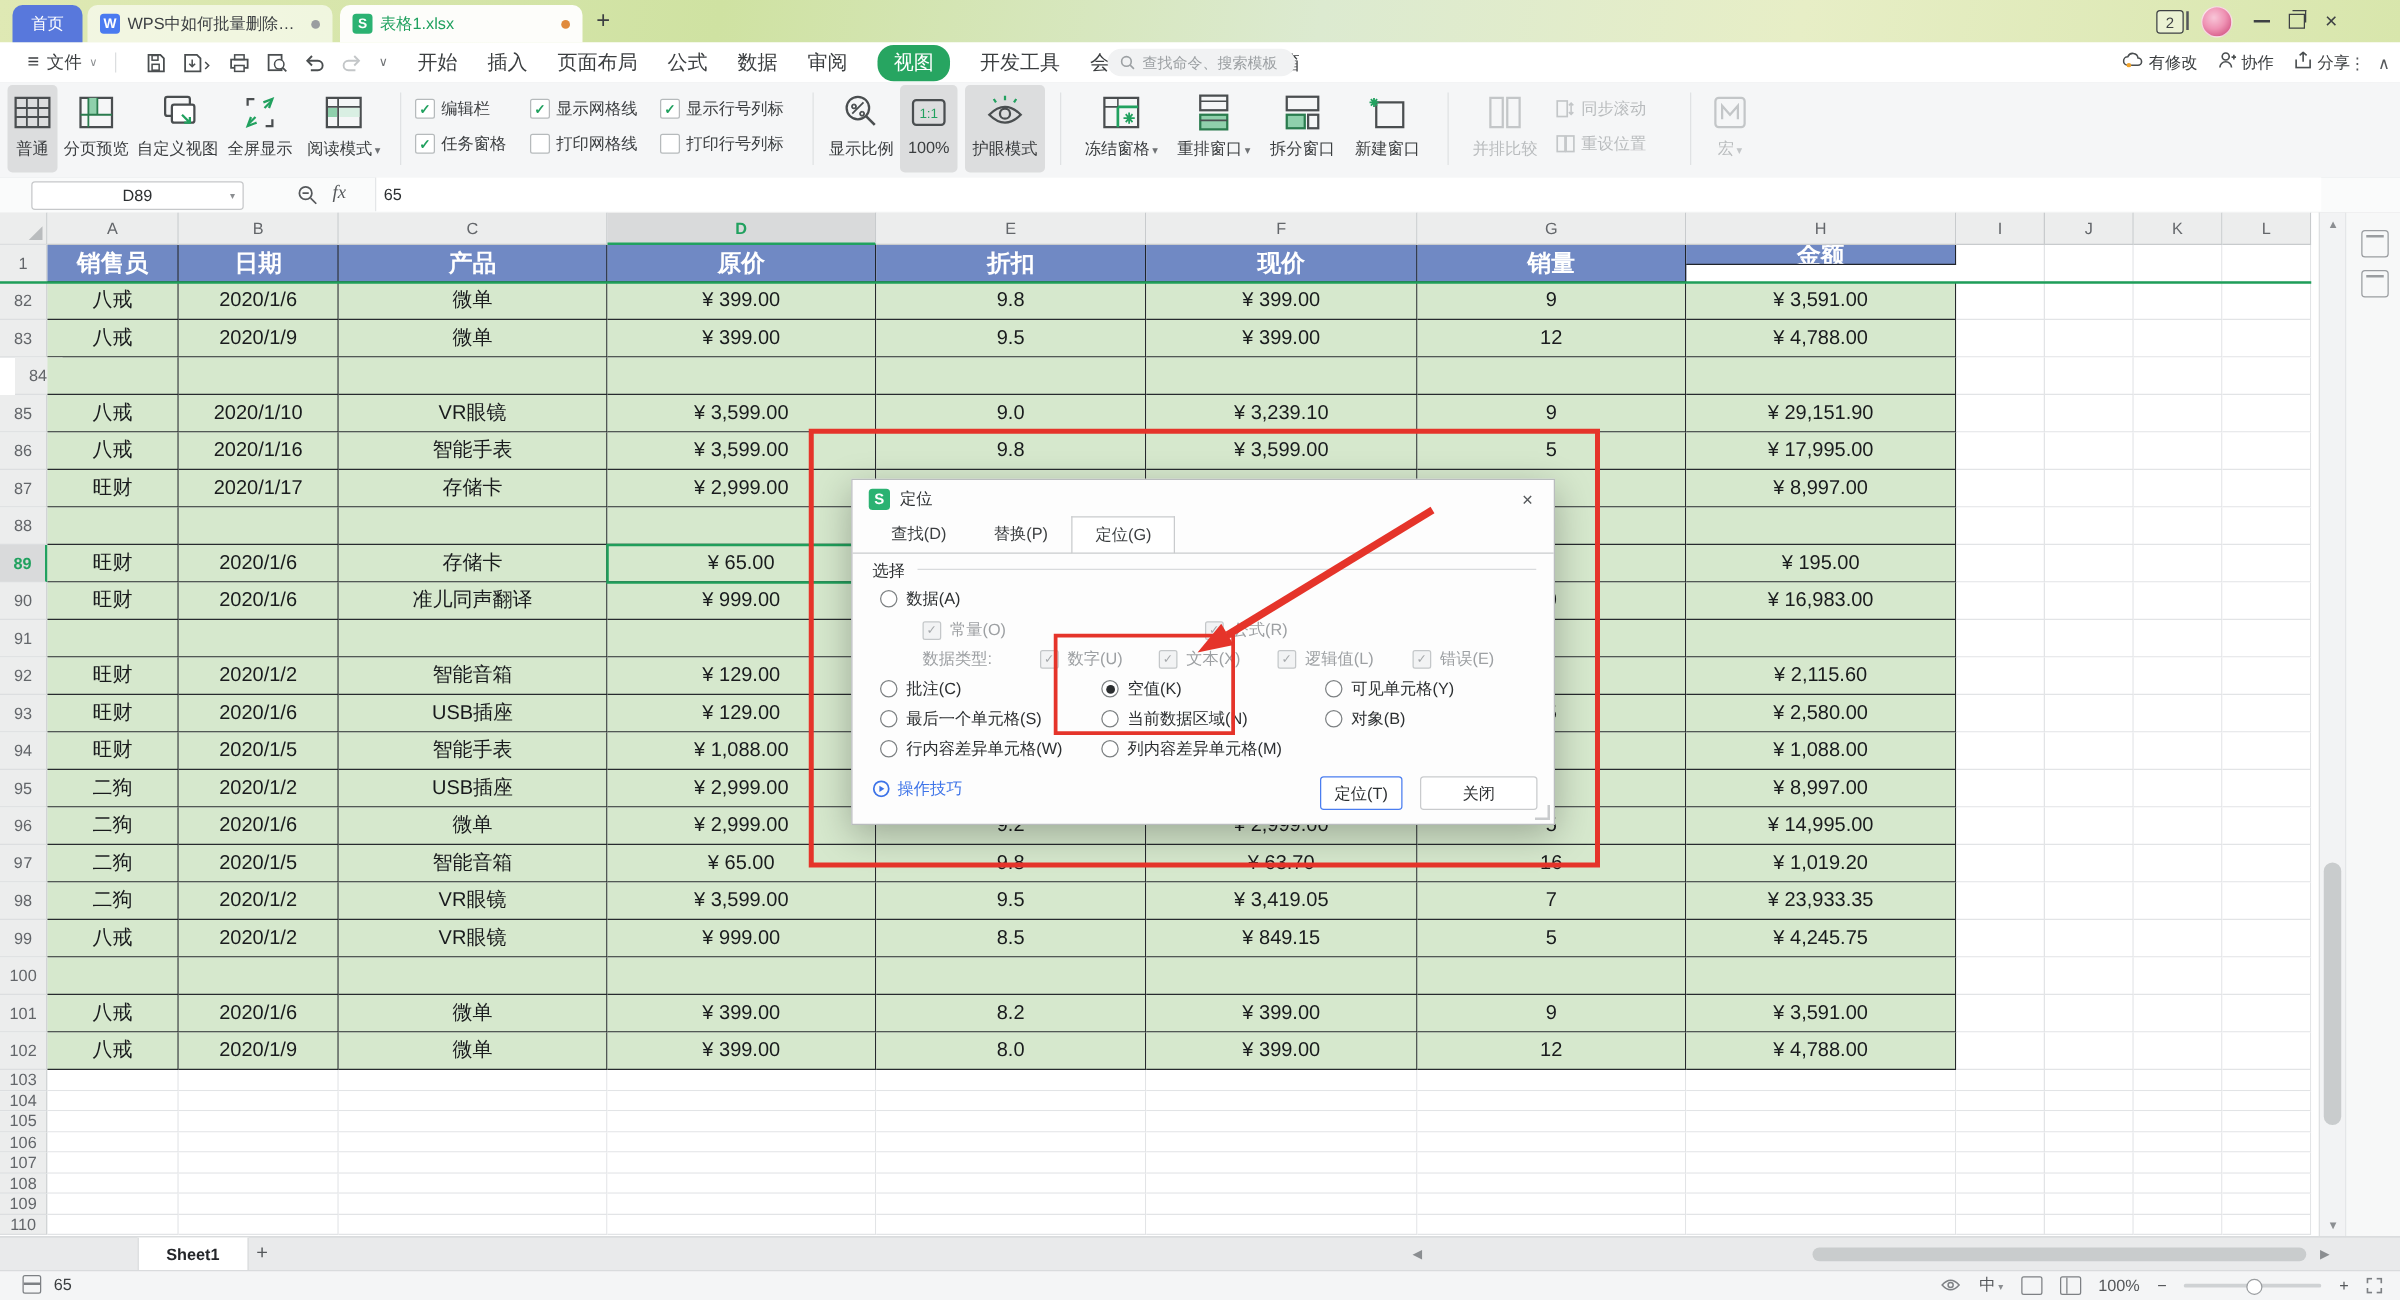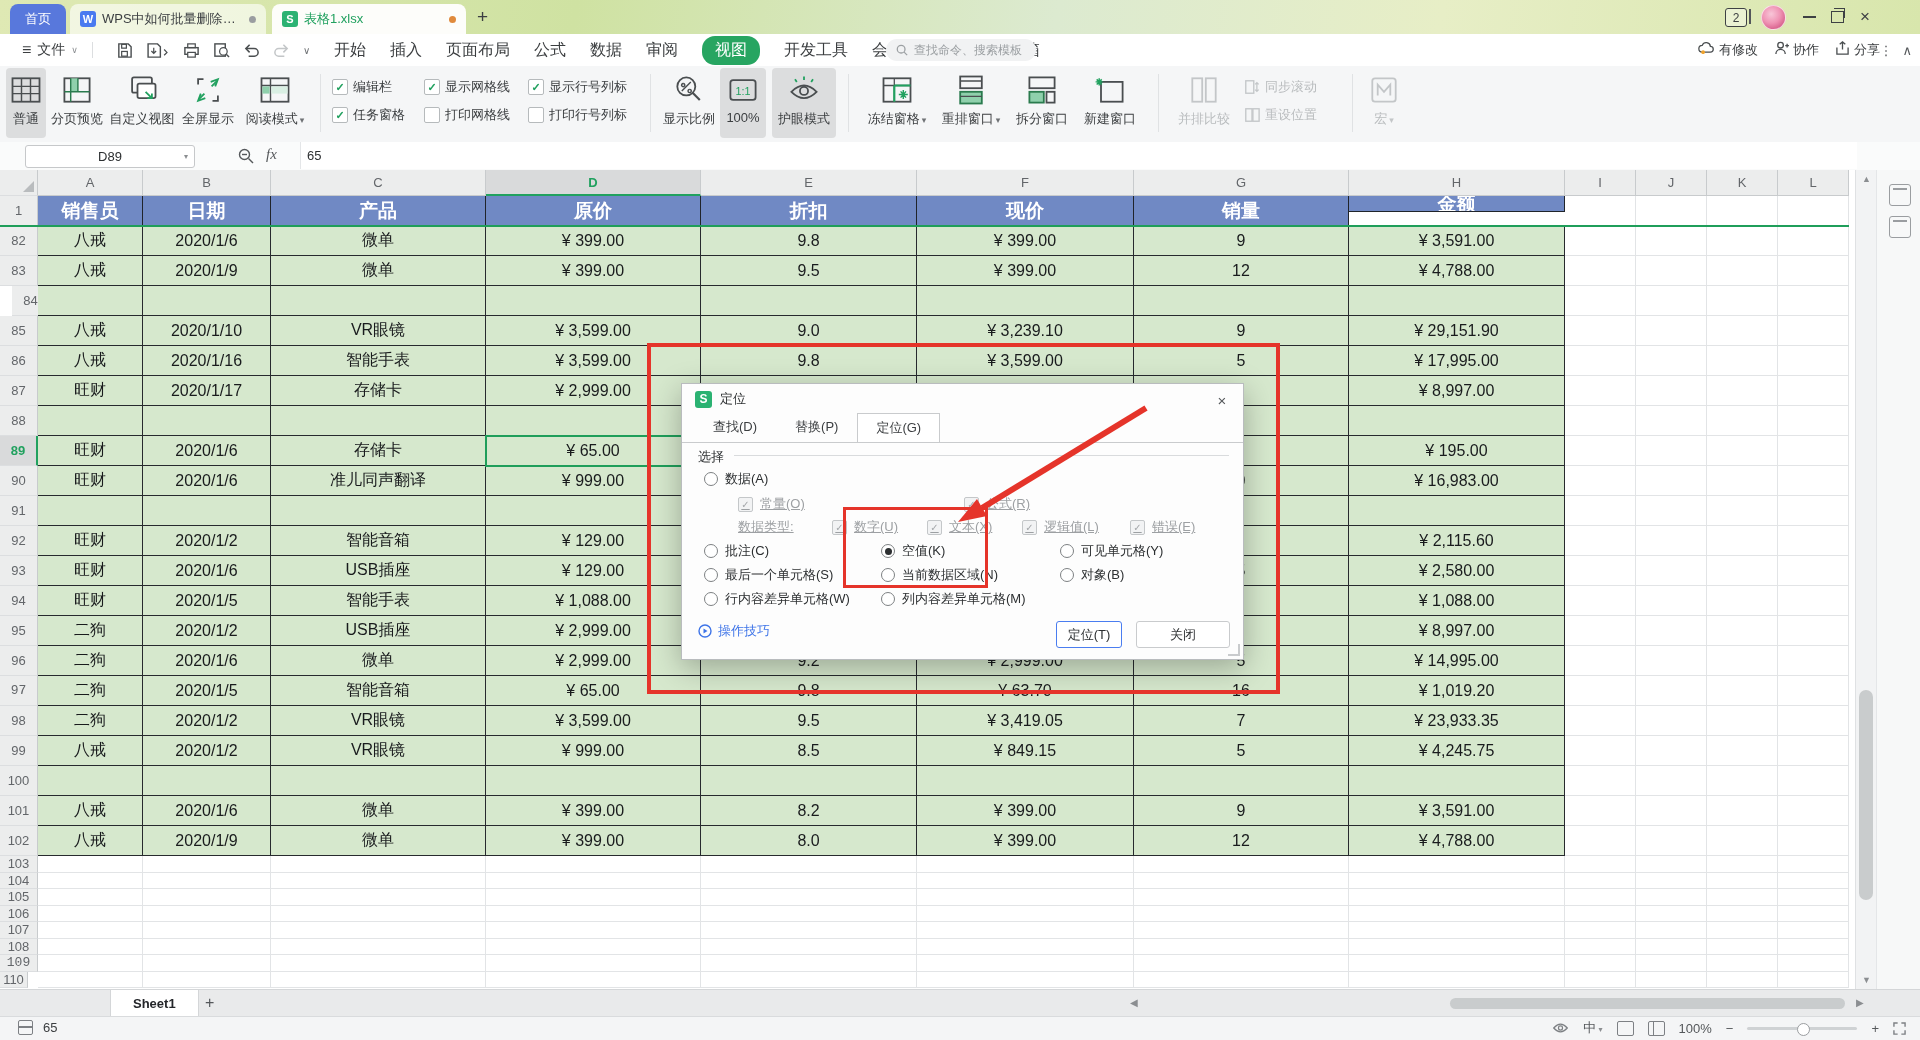--- a/index.html
+++ b/index.html
@@ -117,21 +117,21 @@
   .dtab{padding:5px 18px;border:1px solid transparent;color:#3b3e40;}
   .dtab.active{background:#fff;border:1px solid #c9cbcd;border-bottom:1px solid #fff;position:relative;top:1px;}
   #dlg-tabline{position:absolute;left:0;right:0;top:58px;height:1px;background:#c9cbcd;}
   #dlg-select-label{position:absolute;left:16px;top:64px;}
   #dlg-select-rule{position:absolute;left:52px;right:14px;top:71px;height:1px;background:#d9dbdd;}
   .rad{width:14px;height:14px;border:1px solid #7d8183;border-radius:50%;background:#fff;box-sizing:border-box;display:inline-flex;align-items:center;justify-content:center;flex:0 0 auto;}
   .rad.sel::after{content:"";width:7px;height:7px;border-radius:50%;background:#2b2e30;}
   .dcb{width:13px;height:13px;border:1px solid #c4c7c9;background:#f2f3f4;border-radius:2px;display:inline-flex;align-items:center;justify-content:center;flex:0 0 auto;}
   .dcb::after{content:"✓";color:#a4a7aa;font-size:10px;}
   .dopt{position:absolute;display:flex;align-items:center;gap:7px;white-space:nowrap;}
-  .dopt.gray{color:#9da0a3;text-decoration:underline;}
+  .dopt.gray{color:#9da0a3;}
   #dlg-footer-link{position:absolute;left:16px;top:238px;display:flex;align-items:center;gap:6px;color:#3e74e8;}
   .dbtn{position:absolute;top:237px;height:27px;display:flex;align-items:center;justify-content:center;background:#fff;border:1px solid #c9cbcd;border-radius:3px;font-size:13px;color:#2c2f31;box-sizing:border-box;}
   #btn-goto{left:374px;width:66px;border:1px solid #4a7df0;}
   #btn-close-dlg{left:454px;width:94px;}
   #dlg-grip{position:absolute;right:3px;bottom:3px;width:10px;height:10px;border-right:2px solid #c9cbcd;border-bottom:2px solid #c9cbcd;}
 
   
   #red-rect-outer{left:647px;top:343px;width:633px;height:351px;border:4px solid #e5342a;z-index:20;box-sizing:border-box;}
   #red-rect-inner{left:843px;top:507px;width:145px;height:81px;border:3px solid #e5342a;z-index:21;box-sizing:border-box;}
   #arrow-svg{position:absolute;left:0;top:0;width:1920px;height:1040px;z-index:22;pointer-events:none;}
@@ -813,34 +813,34 @@
       <div class="cell pc" style="left:271px;top:768.5px;width:215px;height:16.5px;"></div>
       <div class="cell pc" style="left:486px;top:768.5px;width:215px;height:16.5px;"></div>
       <div class="cell pc" style="left:701px;top:768.5px;width:216px;height:16.5px;"></div>
       <div class="cell pc" style="left:917px;top:768.5px;width:217px;height:16.5px;"></div>
       <div class="cell pc" style="left:1134px;top:768.5px;width:215px;height:16.5px;"></div>
       <div class="cell pc" style="left:1349px;top:768.5px;width:216px;height:16.5px;"></div>
       <div class="cell pc" style="left:1565px;top:768.5px;width:71px;height:16.5px;"></div>
       <div class="cell pc" style="left:1636px;top:768.5px;width:71px;height:16.5px;"></div>
       <div class="cell pc" style="left:1707px;top:768.5px;width:71px;height:16.5px;"></div>
       <div class="cell pc" style="left:1778px;top:768.5px;width:71px;height:16.5px;"></div>
-      <div class="cell gut" style="left:0;top:785px;width:38px;height:16.5px;font-family:Liberation Mono, monospace;">109</div>
+      <div class="cell gut" style="left:0;top:785px;width:38px;height:16.5px;">109</div>
       <div class="cell pc" style="left:38px;top:785px;width:105px;height:16.5px;"></div>
       <div class="cell pc" style="left:143px;top:785px;width:128px;height:16.5px;"></div>
       <div class="cell pc" style="left:271px;top:785px;width:215px;height:16.5px;"></div>
       <div class="cell pc" style="left:486px;top:785px;width:215px;height:16.5px;"></div>
       <div class="cell pc" style="left:701px;top:785px;width:216px;height:16.5px;"></div>
       <div class="cell pc" style="left:917px;top:785px;width:217px;height:16.5px;"></div>
       <div class="cell pc" style="left:1134px;top:785px;width:215px;height:16.5px;"></div>
       <div class="cell pc" style="left:1349px;top:785px;width:216px;height:16.5px;"></div>
       <div class="cell pc" style="left:1565px;top:785px;width:71px;height:16.5px;"></div>
       <div class="cell pc" style="left:1636px;top:785px;width:71px;height:16.5px;"></div>
       <div class="cell pc" style="left:1707px;top:785px;width:71px;height:16.5px;"></div>
       <div class="cell pc" style="left:1778px;top:785px;width:71px;height:16.5px;"></div>
-      <div class="cell gut" style="left:0;top:801.5px;width:28px;height:16.5px;">110</div>
+      <div class="cell gut" style="left:0;top:801.5px;width:38px;height:16.5px;">110</div>
       <div class="cell pc" style="left:38px;top:801.5px;width:105px;height:16.5px;"></div>
       <div class="cell pc" style="left:143px;top:801.5px;width:128px;height:16.5px;"></div>
       <div class="cell pc" style="left:271px;top:801.5px;width:215px;height:16.5px;"></div>
       <div class="cell pc" style="left:486px;top:801.5px;width:215px;height:16.5px;"></div>
       <div class="cell pc" style="left:701px;top:801.5px;width:216px;height:16.5px;"></div>
       <div class="cell pc" style="left:917px;top:801.5px;width:217px;height:16.5px;"></div>
       <div class="cell pc" style="left:1134px;top:801.5px;width:215px;height:16.5px;"></div>
       <div class="cell pc" style="left:1349px;top:801.5px;width:216px;height:16.5px;"></div>
       <div class="cell pc" style="left:1565px;top:801.5px;width:71px;height:16.5px;"></div>
       <div class="cell pc" style="left:1636px;top:801.5px;width:71px;height:16.5px;"></div>

